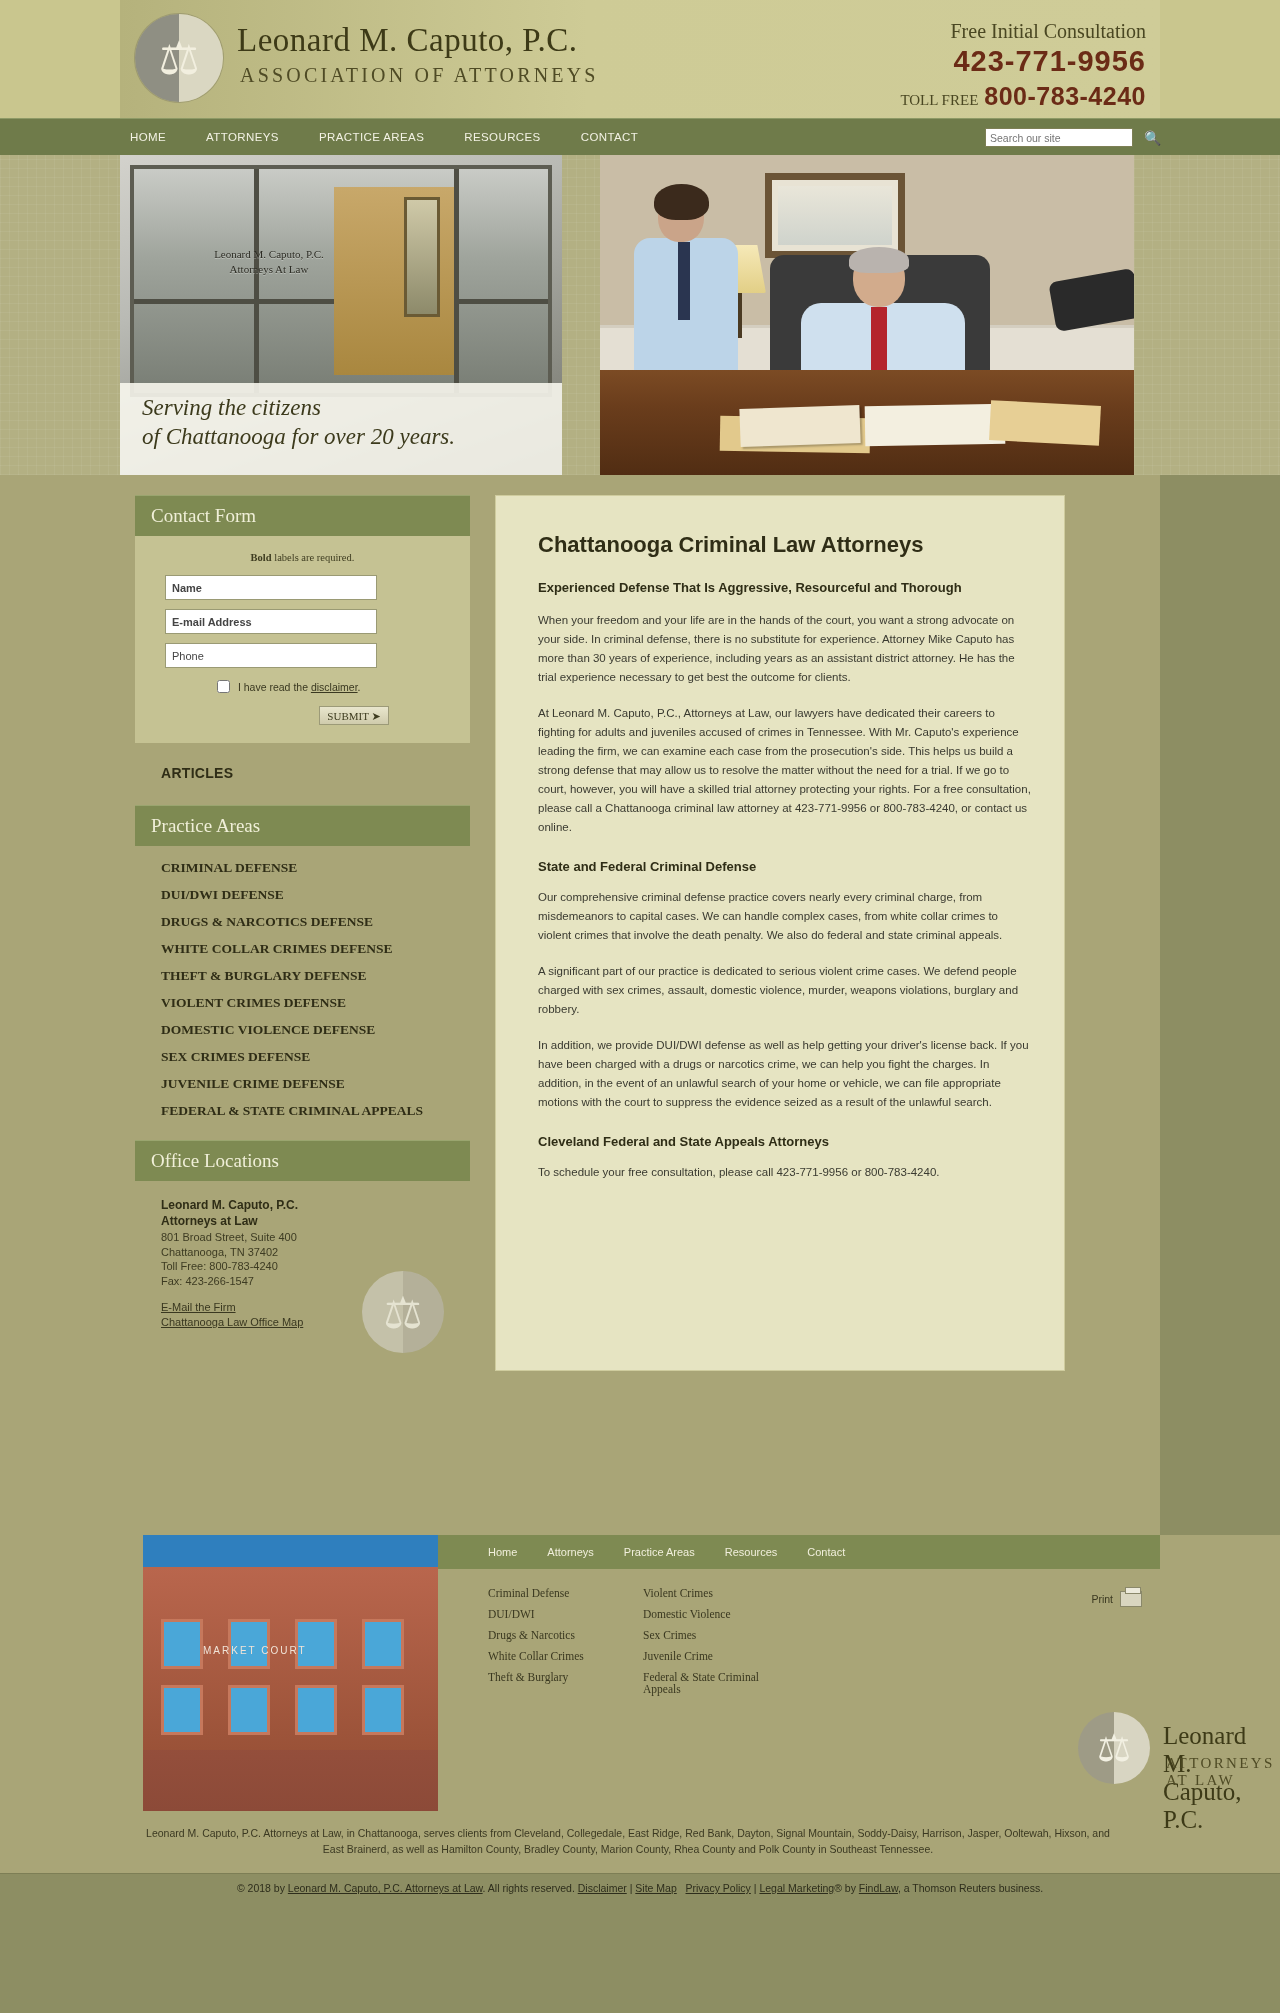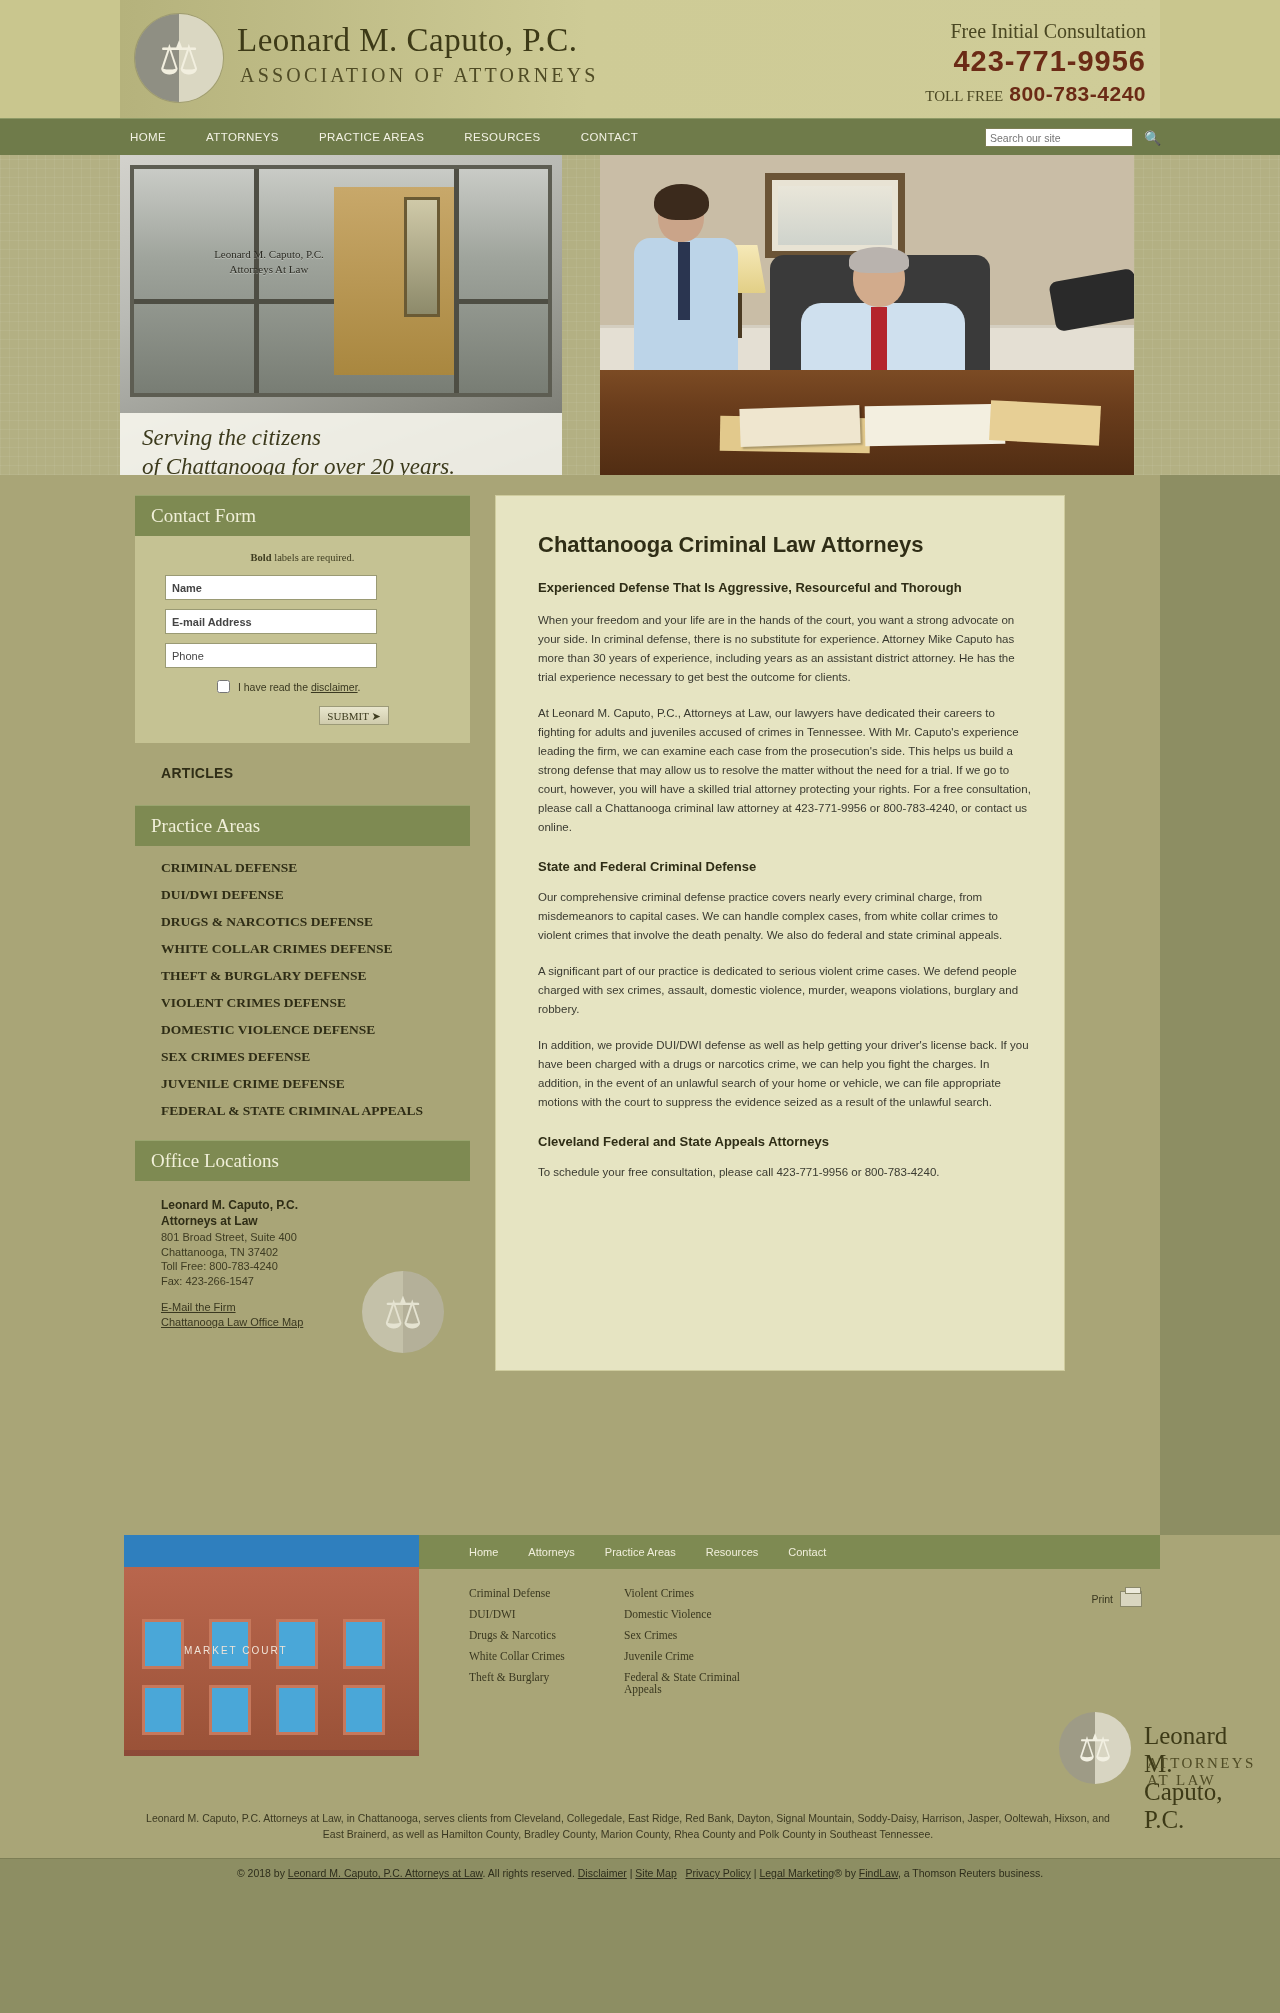--- a/index.html
+++ b/index.html
@@ -55,21 +55,21 @@
   .consult-phone {
     font-family:"Liberation Sans", sans-serif;
     font-size:29px; font-weight:bold; color:#6b2b16; letter-spacing:1px;
     margin-top:2px;
   }
   .consult-toll {
     margin-top:4px; font-size:15px; color:#4a4722; font-family:"Liberation Serif", serif;
   }
   .consult-toll b {
     font-family:"Liberation Sans", sans-serif;
-    font-size:21px; color:#6b2b16; letter-spacing:.5px; margin-left:6px;
+    font-size:25px; color:#6b2b16; letter-spacing:.5px; margin-left:6px;
   }
 
   
   .nav {
     width:1280px; height:37px;
     background:#6f7b4a;
     position:relative;
     border-top:1px solid #8e9a66;
   }
   .nav-inner { position:absolute; left:120px; top:0; width:1040px; height:37px; }
@@ -124,21 +124,21 @@
     position:absolute; left:58%; top:10px; right:14px; height:120px;
     background:linear-gradient(180deg,#cfc9a8,#8d8a6a);
     border:3px solid #6a5a34;
   }
   .office-text {
     position:absolute; left:60px; top:78px; width:150px;
     font-family:"Liberation Serif", serif; color:#2d2d25; font-size:11px; text-align:center;
     line-height:15px; text-shadow:0 1px 0 rgba(255,255,255,.35);
   }
   .hero-caption {
-    position:absolute; left:0; bottom:0; width:442px; height:62px;
+    position:absolute; left:0; bottom:0; width:442px; height:92px;
     background:rgba(250,249,240,.88);
     font-family:"Liberation Serif", serif;
     font-style:italic; font-size:23px; color:#3c3a1c;
     padding:10px 0 0 22px; line-height:29px;
   }
   .hero-right {
     position:absolute; left:600px; top:0; width:534px; height:320px;
     background:linear-gradient(180deg,#cdbfa6 0%, #b8a98d 55%, #6a4a2c 78%, #8a5c32 100%);
     overflow:hidden;
   }
@@ -266,21 +266,21 @@
   }
   .main-col p {
     font-size:11.5px; line-height:19px; color:#3a3a30; margin:0 0 17px 0;
   }
 
   
   .footer-wrap { position:relative; width:1280px; background:#a9a577; }
   .footer-inner { position:relative; left:120px; width:1040px; }
   .footer-top { display:flex; }
   .footer-photo {
-    width:295px; height:221px; margin-left:4px;
+    width:295px; height:276px; margin-left:23px;
     background:linear-gradient(180deg,#2f7fbe 0%, #2f7fbe 22%, #a85a44 22%, #8c4a38 100%);
     position:relative; overflow:hidden;
   }
   .bldg {
     position:absolute; left:0; top:32px; width:295px; height:183px;
     background:linear-gradient(180deg,#b9664d,#9a5238);
   }
   .bldg-win {
     position:absolute; width:42px; height:50px; background:#4aa7d8; border:3px solid #c6785c;
   }

